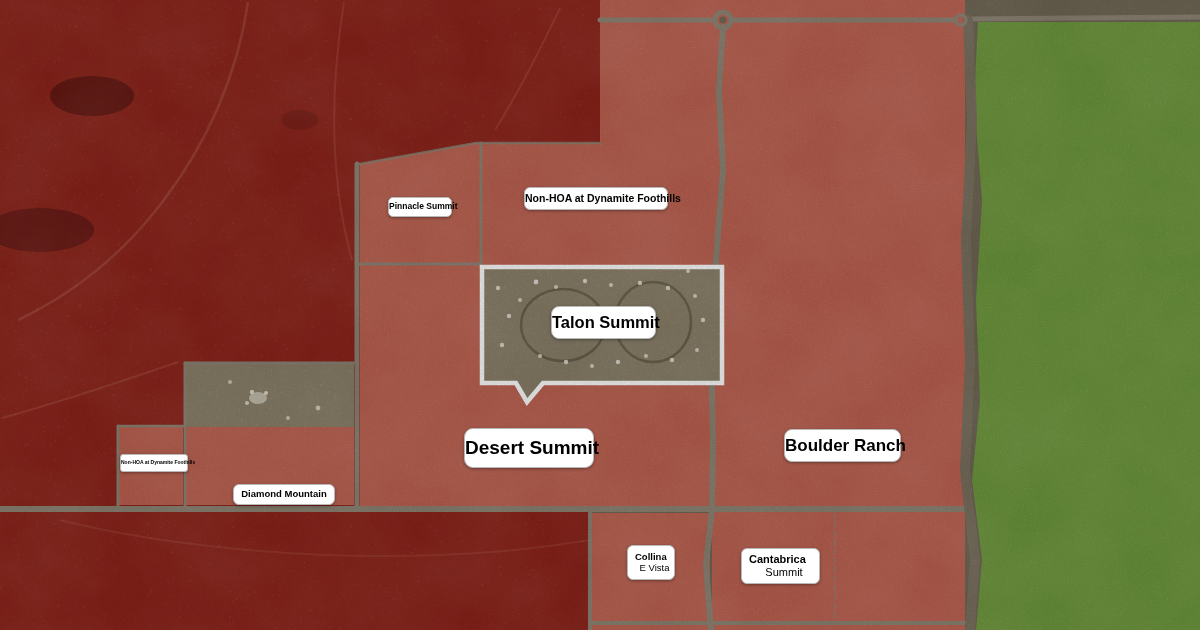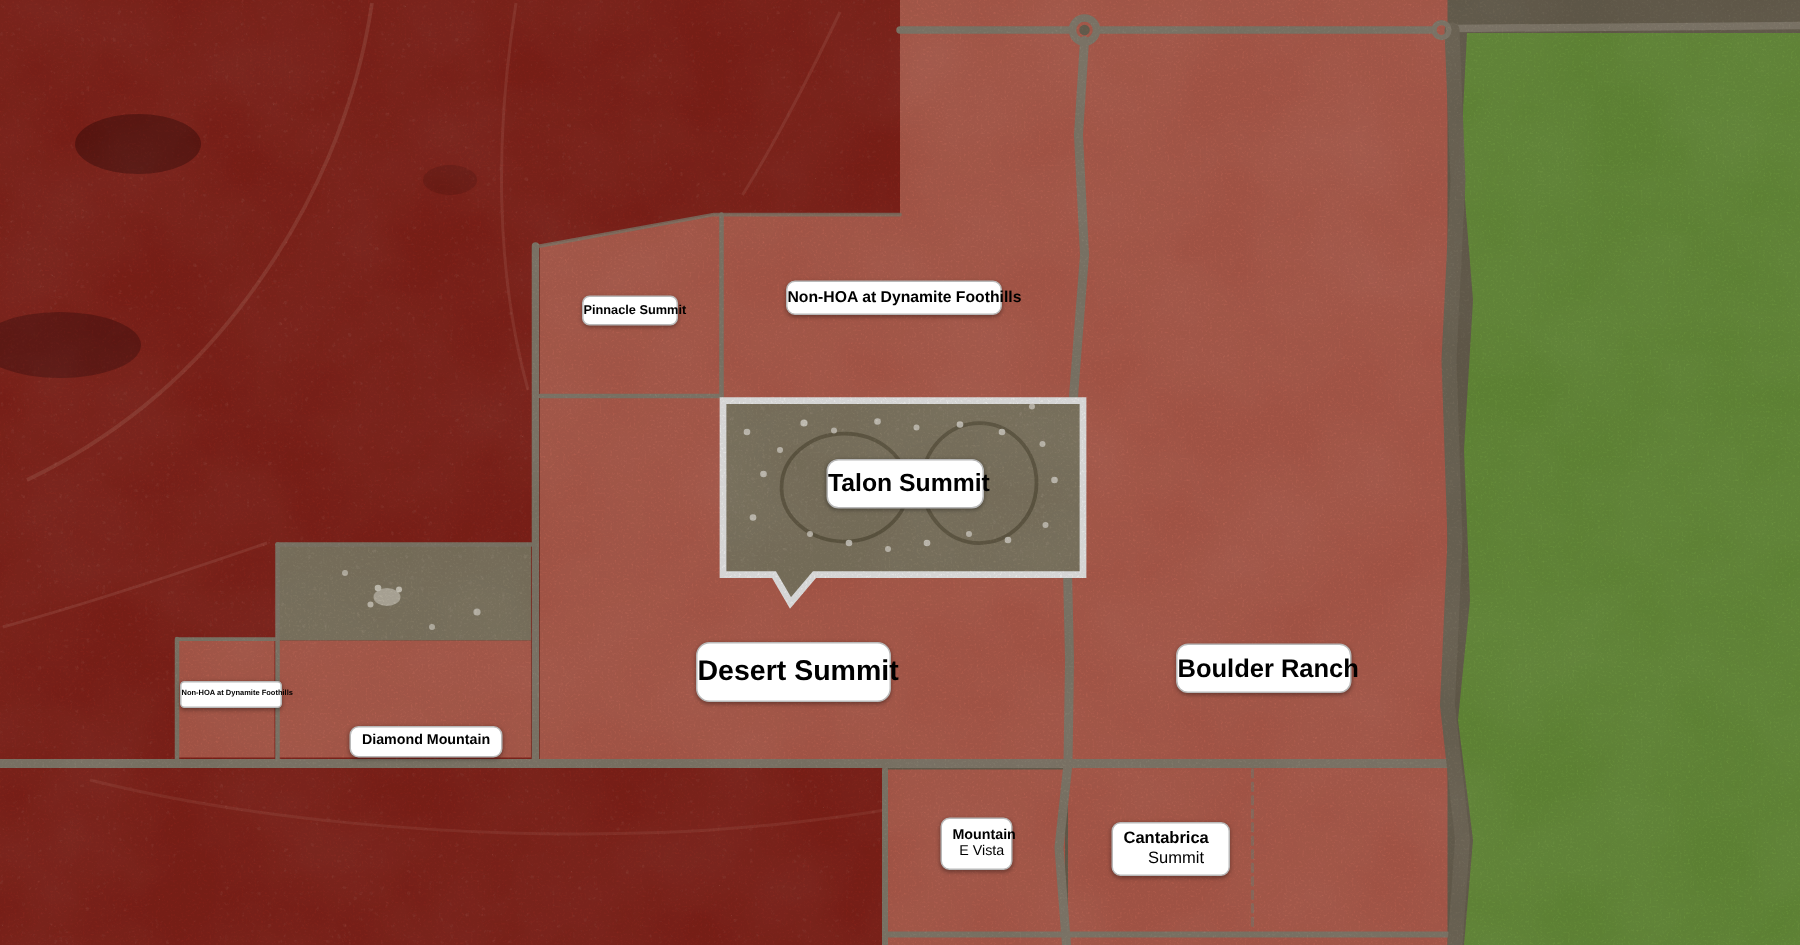--- a/index.html
+++ b/index.html
@@ -159,21 +159,21 @@
 
   <div class="map-label" style="left:233px;top:452px;width:102px;height:21px;font-size:9.5px;margin-top:32px;">
     <span>Diamond Mountain</span>
   </div>
 
   <div class="map-label" style="left:120px;top:454px;width:68px;height:18px;font-size:5px;border-radius:3px;">
     <span>Non-HOA at Dynamite Foothills</span>
   </div>
 
   <div class="map-label two-line" style="left:627px;top:545px;width:48px;height:35px;font-size:9.5px;">
-    <span>Mountain</span>
+    <span>Collina</span>
     <span class="sub">E Vista</span>
   </div>
 
   <div class="map-label two-line" style="left:741px;top:548px;width:79px;height:36px;font-size:11px;">
     <span>Cantabrica</span>
     <span class="sub">Summit</span>
   </div>
 </div>
 
 </body></html>

